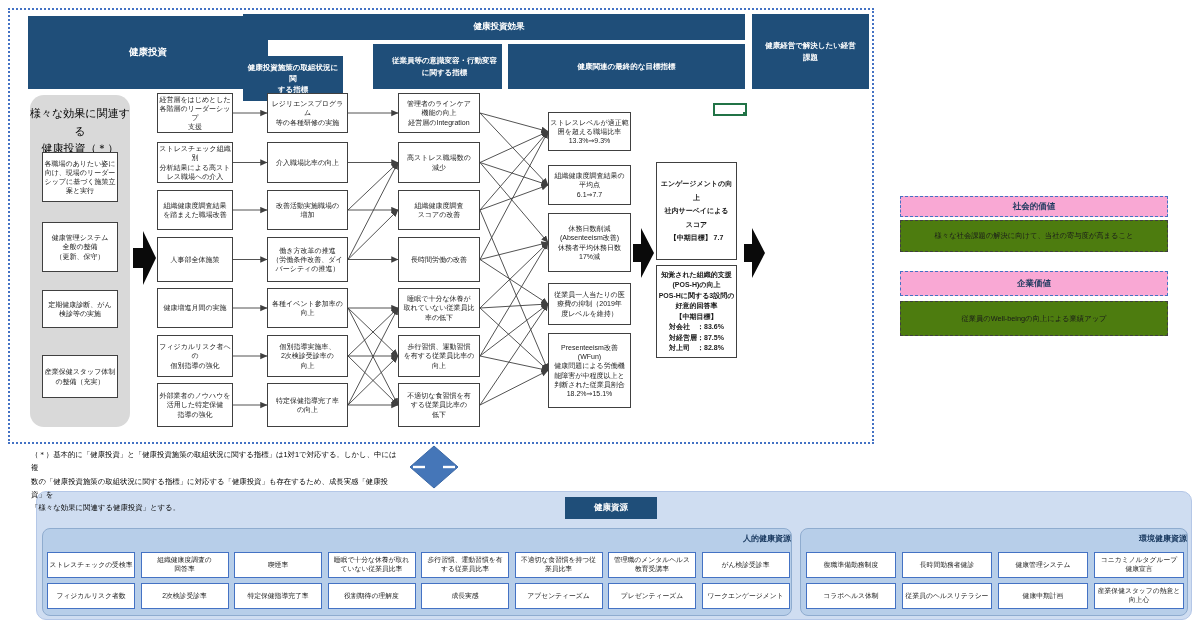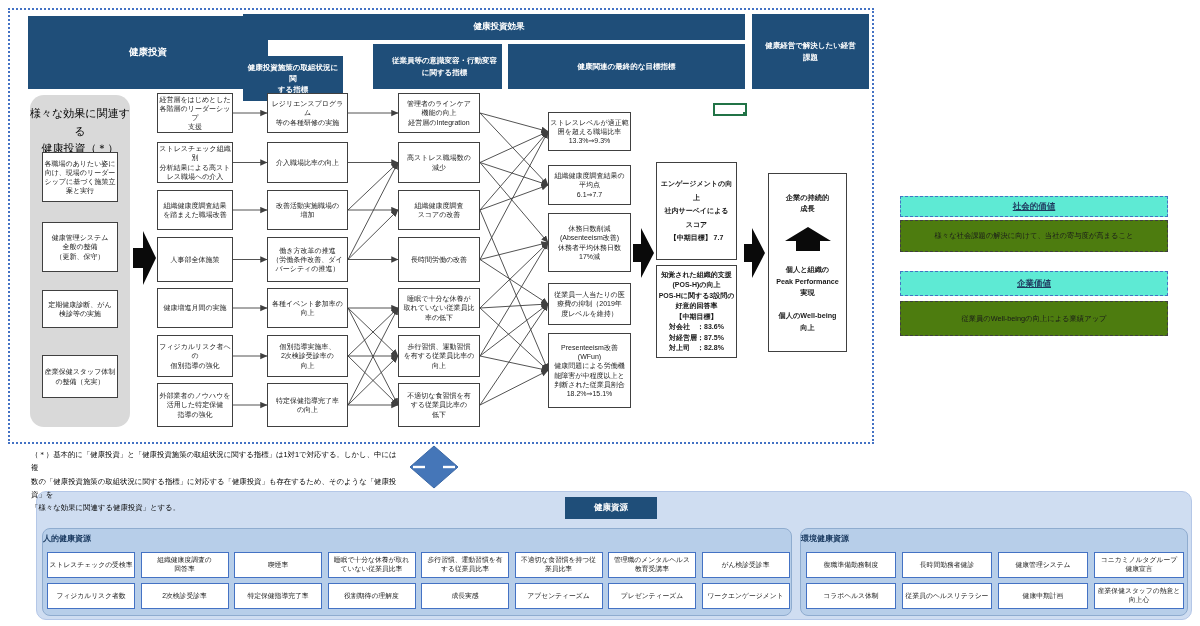--- a/index.html
+++ b/index.html
@@ -17,26 +17,26 @@
   .gray-title{position:absolute;left:0;right:0;top:10px;text-align:center;font-size:11px;line-height:1.6;white-space:pre-line;color:#000;}
   .fbox{background:#fff;border:1px solid #404040;display:flex;align-items:center;justify-content:center;
         text-align:center;font-size:7px;line-height:1.32;white-space:pre-line;z-index:2;padding:1px;}
   .bold{font-weight:bold;}
   .rightbox{background:#fff;border:1px solid #404040;z-index:2;display:flex;flex-direction:column;align-items:center;
         justify-content:space-evenly;text-align:center;font-size:7.2px;font-weight:bold;white-space:pre-line;line-height:1.6;padding:6px 2px;}
   .lines-svg{z-index:1;}
   .greencell{border:2px solid #217346;background:#fff;z-index:3;}
   .greencell .knob{position:absolute;right:-2px;bottom:-2px;width:4px;height:4px;background:#217346;}
   .footnote{font-size:7.4px;line-height:1.8;white-space:pre-line;color:#000;z-index:2;}
-  .vp-header{background:#5eead4;border:1px dashed #4472c4;color:#1f3a5f;font-weight:bold;font-size:8.5px;
-        display:flex;align-items:center;justify-content:center;z-index:2;text-decoration:underline;}
+  .vp-header{background:#f9a8d4;border:1px dashed #4472c4;color:#1f3a5f;font-weight:bold;font-size:8.5px;
+        display:flex;align-items:center;justify-content:center;z-index:2;}
   .vp-content{background:#4d7c0f;border:1px dashed #404040;font-size:7.3px;display:flex;align-items:center;justify-content:center;text-align:center;z-index:2;padding:2px;}
   .res-outer{background:#cfddf1;border:1px solid #b4c7e7;border-radius:10px;z-index:1;}
   .res-inner{background:#b7cee9;border:1px solid #8faccf;border-radius:8px;z-index:2;}
-  .res-title{position:absolute;left:0;right:0;top:4px;text-align:left;font-weight:bold;font-size:8px;color:#17375e;}
+  .res-title{position:absolute;left:0;right:0;top:4px;text-align:right;font-weight:bold;font-size:8px;color:#17375e;}
   .res-box{background:#fff;border:1.4px solid #4472c4;display:flex;align-items:center;justify-content:center;
         text-align:center;font-size:6.8px;line-height:1.3;white-space:pre-line;z-index:3;padding:1px;}
 </style>
 </head>
 <body>
 
 <div class="canvas">
 
   <div class="abs frame" style="left:8px;top:8px;width:866px;height:436px;"></div>
 
@@ -209,35 +209,23 @@
 【中期目標】
 対会社　：83.6%
 対経営層：87.5%
 対上司　：82.8%</div>
     </div>
 
   <div class="abs greencell" style="left:713px;top:103px;width:34px;height:13px;">
       <span class="knob"></span>
     </div>
 
-  <div class="abs rightbox" style="left:768px;top:173px;width:79px;height:179px;">
-    <span>企業の持続的
-成長</span>
-    <svg width="48" height="26" viewBox="0 0 48 26">
-      <polygon points="24,1 47,15 36,15 36,25 12,25 12,15 1,15" fill="#0a0a0a"></polygon>
-    </svg>
-    <span>個人と組織の
-Peak Performance
-実現</span>
-    <span>個人のWell-being
-向上</span>
-  </div>
 
   <div class="abs footnote" style="left:31px;top:448px;width:370px;">（＊）基本的に「健康投資」と「健康投資施策の取組状況に関する指標」は1対1で対応する。しかし、中には複
-数の「健康投資施策の取組状況に関する指標」に対応する「健康投資」も存在するため、そのような「健康投資」を
+数の「健康投資施策の取組状況に関する指標」に対応する「健康投資」も存在するため、成長実感「健康投資」を
 「様々な効果に関連する健康投資」とする。</div>
 
   <svg class="abs" style="left:406px;top:444px;z-index:2;" width="56" height="48">
     <polygon points="28,2 52,23 28,44 4,23" fill="#4576b8" stroke="#3a67a5" stroke-width="1"></polygon>
     <line x1="7" y1="23" x2="19" y2="23" stroke="#ffffff" stroke-width="2.4"></line>
     <line x1="37" y1="23" x2="49" y2="23" stroke="#ffffff" stroke-width="2.4"></line>
   </svg>
 
   <div class="abs vp-header" style="left:900px;top:196px;width:268px;height:21px;">社会的価値</div>
   <div class="abs vp-content" style="left:900px;top:220px;width:268px;height:32px;">様々な社会課題の解決に向けて、当社の寄与度が高まること</div>

